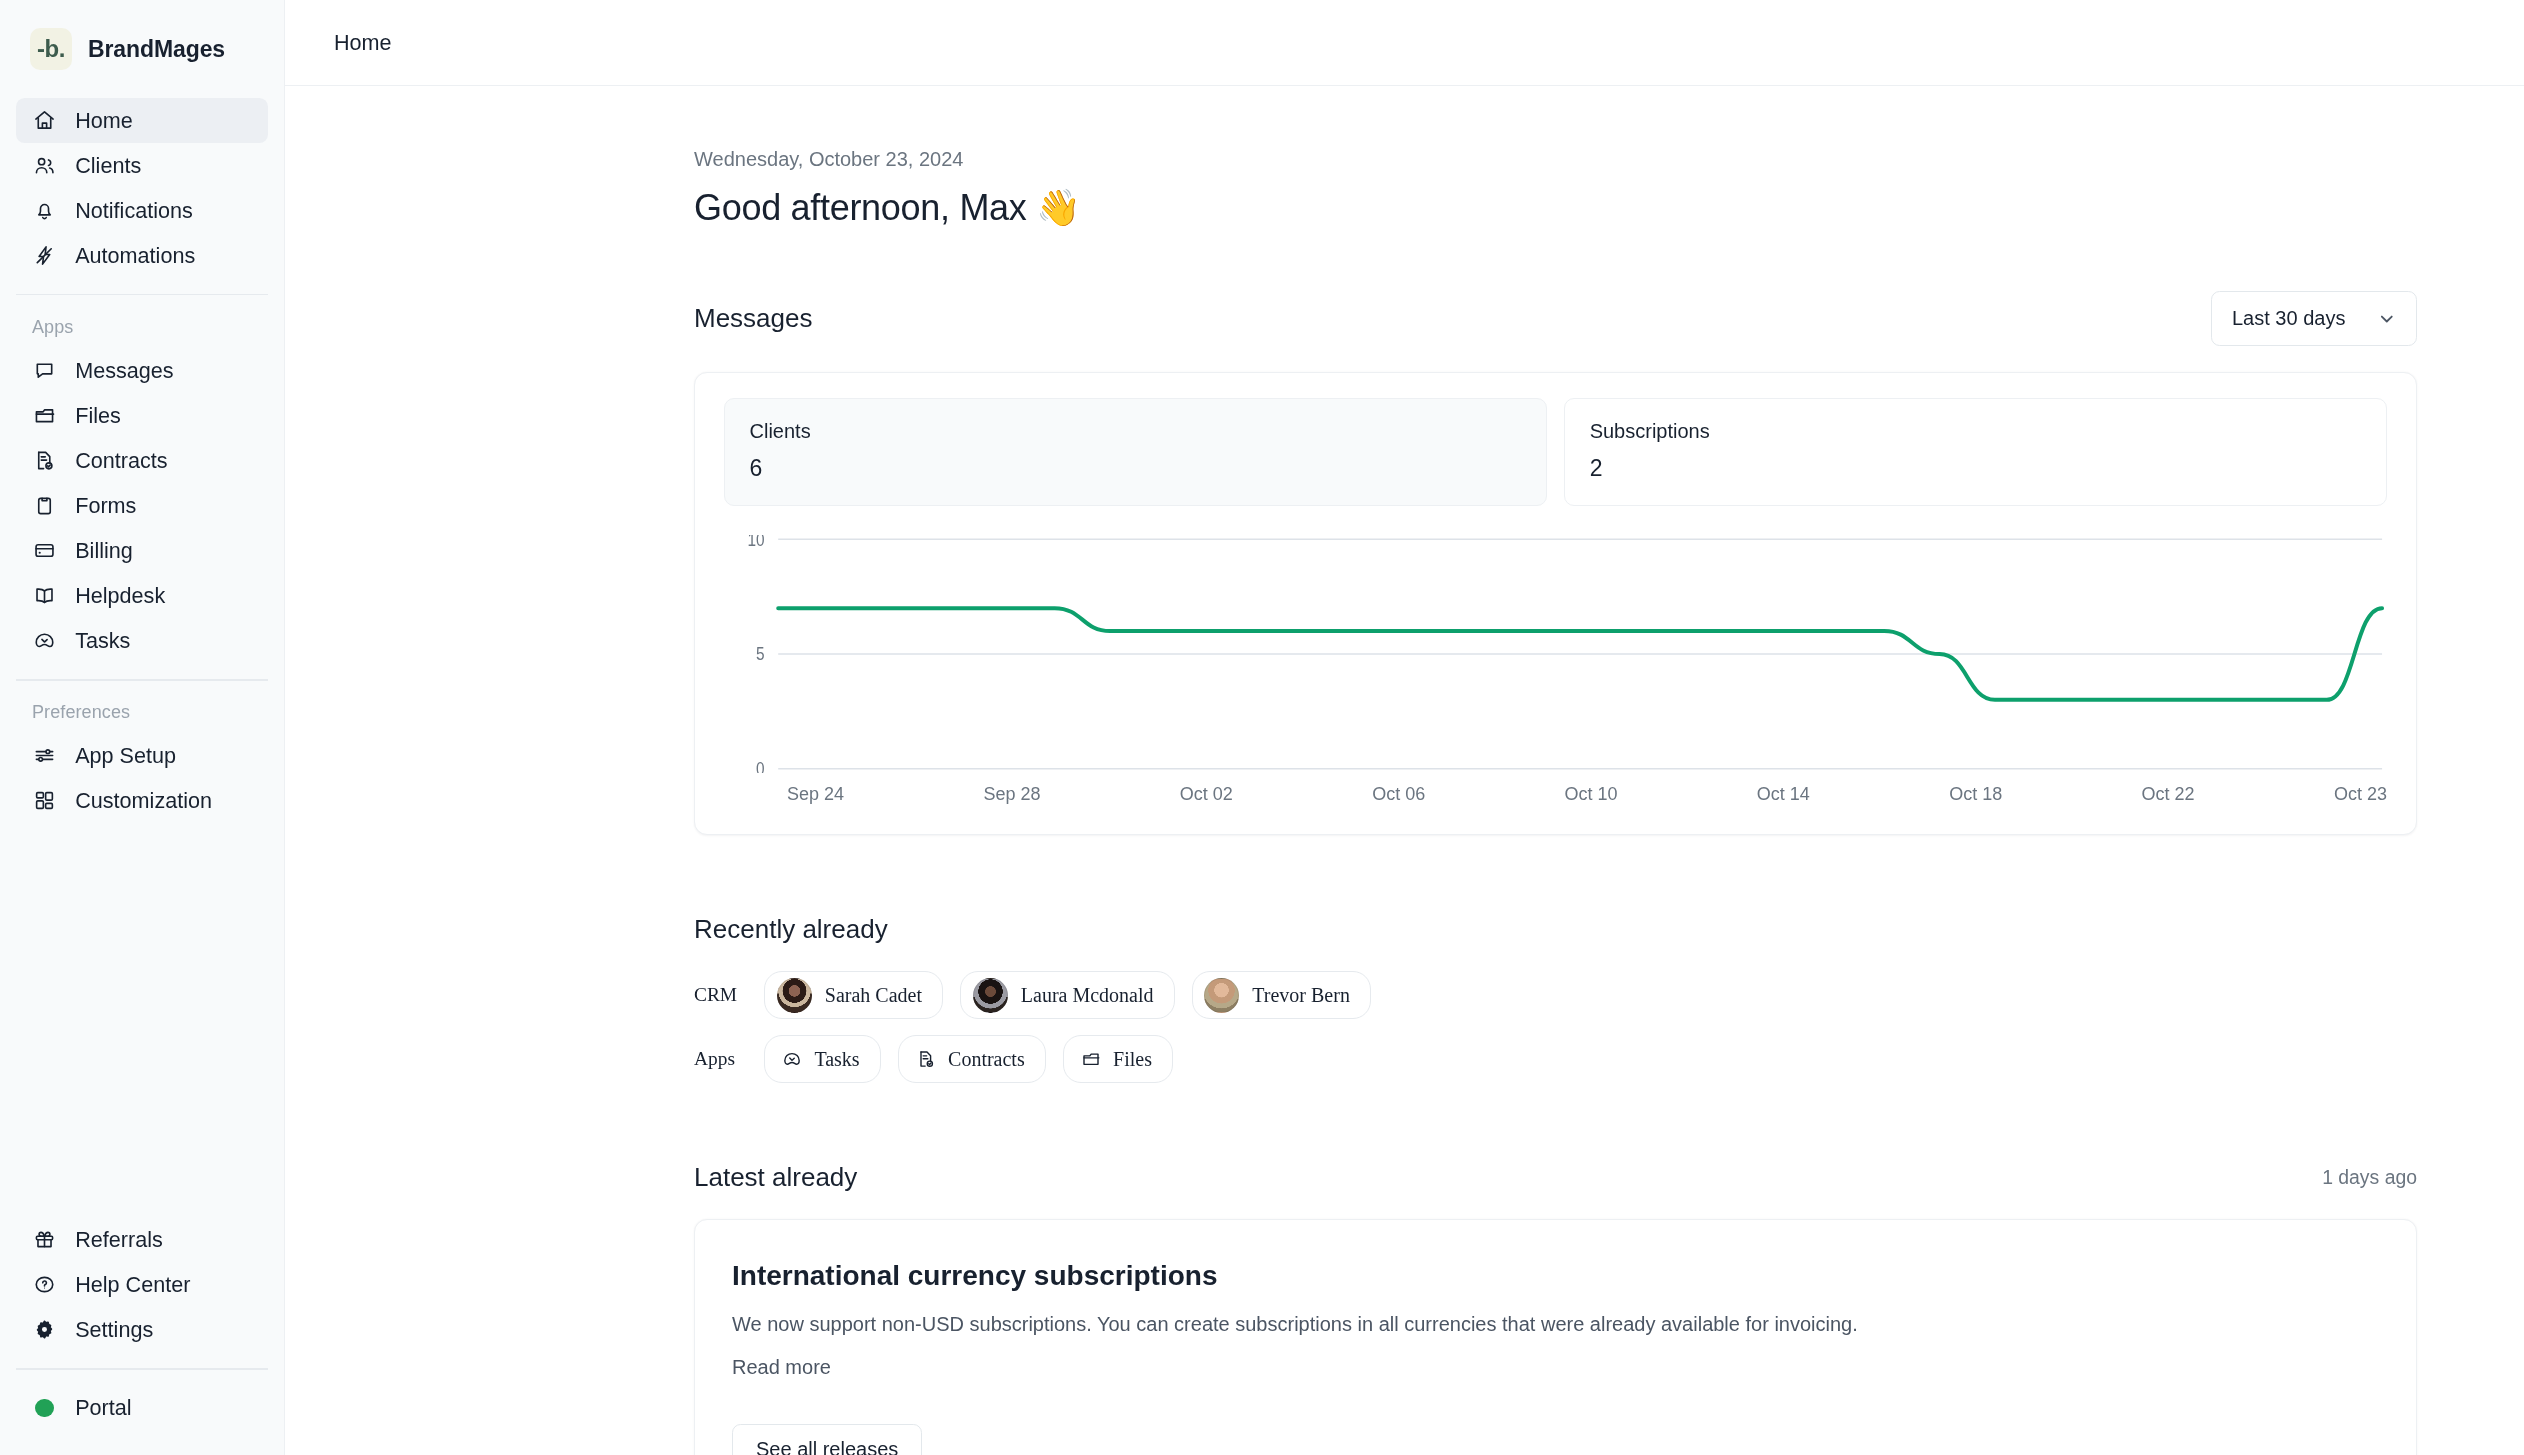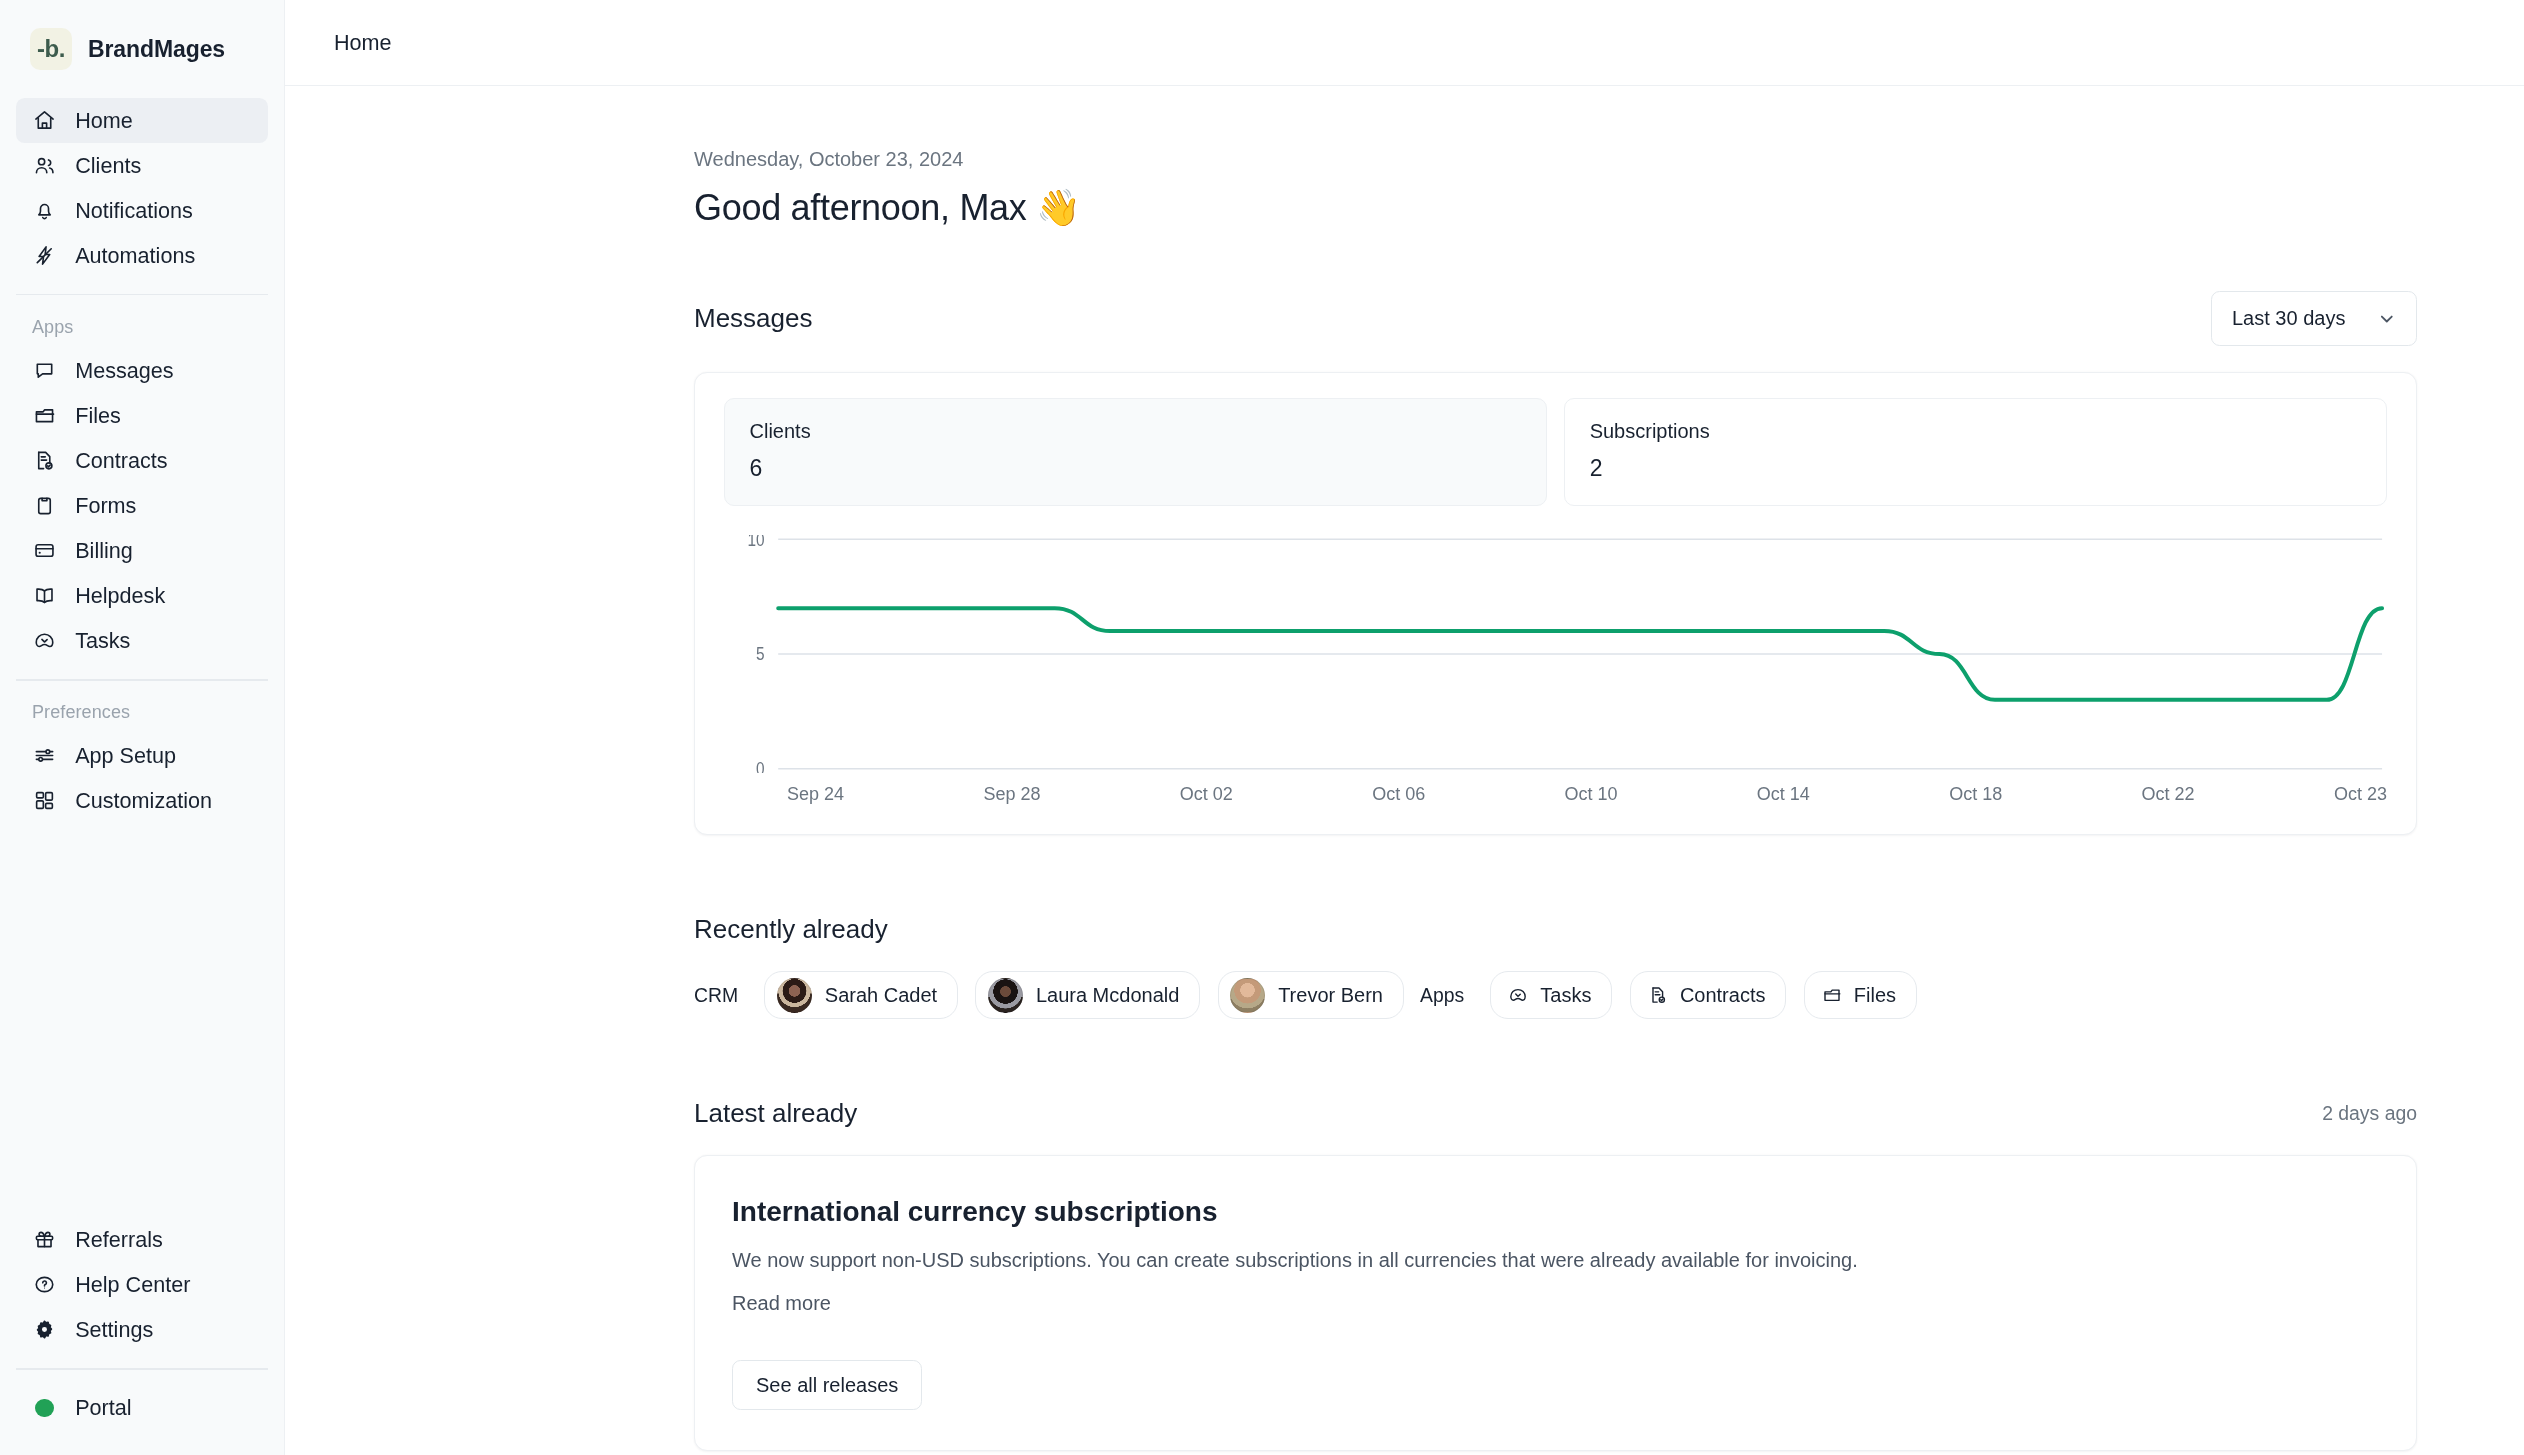--- a/index.html
+++ b/index.html
@@ -121,21 +121,21 @@
   .stat.selected { background: #f8fafb; }
   .stat-label { font-size: 20px; color: #18212f; margin-bottom: 11.5px; }
   .stat-value { font-size: 23px; color: #18212f; font-weight: 400; }
 
   .chart-area { position: relative; height: 238px; }
   .chart-svg { display: block; width: 100%; height: 238px; }
   .x-labels { display: flex; justify-content: space-between; padding: 11.5px 0 0 63px; }
   .x-labels span { font-size: 18px; color: #6b7580; }
 
   
-  .rv-rows { display: flex; flex-direction: row; gap: 16px; }
+  .rv-rows { display: flex; flex-direction: column; gap: 16px; font-family: Liberation Serif, serif; }
   .rv-row { display: flex; align-items: center; gap: 17.3px; }
   .rv-key { font-size: 19.4px; color: #18212f; width: 53px; flex: 0 0 53px; }
   .chip {
     display: inline-flex; align-items: center; gap: 13px;
     height: 48px; padding: 0 20px 0 11.5px;
     border: 1.4px solid #e6eaee; border-radius: 18px;
     background: #fff; cursor: pointer;
     font-size: 20px; color: #18212f;
   }
   .chip.app-chip { padding: 0 20px 0 16px; gap: 11.5px; }
@@ -477,21 +477,21 @@
                   </span>
                 <span>Files</span>
               </div>
             </div>
           </div>
 
           <div class="mb-gap"></div>
 
           <div class="section-head">
             <div class="section-h2">Latest already</div>
-            <div class="muted-right">2 days ago</div>
+            <div class="muted-right">1 days ago</div>
           </div>
 
           <div class="card release-card">
             <div class="release-title">International currency subscriptions</div>
             <div class="release-body">We now support non-USD subscriptions. You can create subscriptions in all currencies that were already available for invoicing.</div>
             <a class="read-more">Read more</a>
             <div>
               <button class="btn-outline">See all releases</button>
             </div>
           </div>

